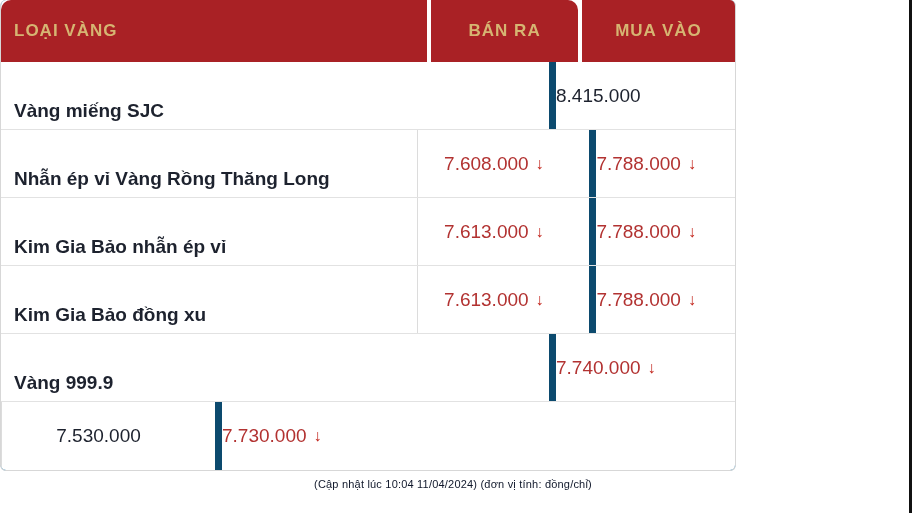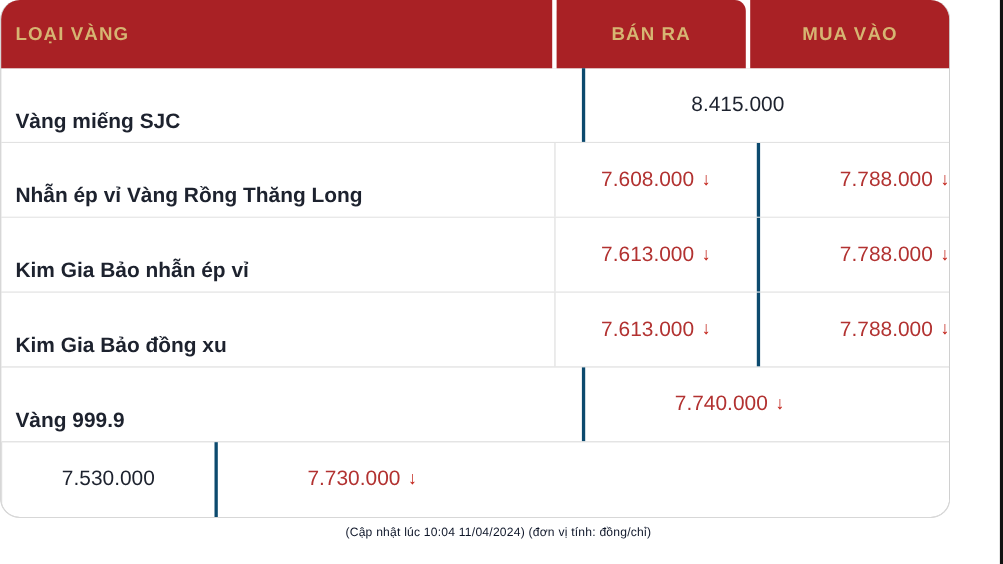--- a/index.html
+++ b/index.html
@@ -1,26 +1,26 @@
 <!DOCTYPE html>
 <html><head>
 <meta charset="utf-8">
 <style>
   * { margin: 0; padding: 0; box-sizing: border-box; }
   html, body { width: 912px; height: 513px; background: #ffffff; overflow: hidden; }
   body { font-family: "Liberation Sans", "DejaVu Sans", sans-serif; position: relative; }
 
   .gold-table {
     position: absolute; left: 0; top: 0;
-    width: 864px; height: 471px;
+    width: 736px; height: 471px;
     border: 1px solid #d7d7d7;
     border-top: none;
-    border-radius: 18px;
+    border-radius: 6px;
     overflow: hidden;
-    background: #a3a3a3;
+    background: #0369a1;
   }
 
   
   .thead {
     display: flex; height: 62px; background: #ffffff;
   }
   .th {
     background: #a92125;
     color: #d6b572;
     font-weight: bold;
@@ -40,21 +40,21 @@
     background: #ffffff;
   }
   .tr:last-child { border-bottom: none; }
   .td {
     display: flex; align-items: center;
     font-size: 19px;
     color: #1d222e;
   }
   .td.col-name { width: 528px; padding-left: 13px; font-weight: 600; margin-top: 30px; }
   .td.col-buy  { width: 194px; justify-content: center; border-left: 1px solid #dcdcdc; }
-  .td.col-sell { width: 184px; justify-content: flex-end; border-left: 3px solid #0c4a6e; }
+  .td.col-sell { width: 184px; justify-content: flex-start; border-left: 7px solid #0c4a6e; margin-left: 20px; }
   .td .price { font-weight: 500; }
   .td.down .price { color: #b23231; }
   .arrow {
     color: #c3261d;
     font-size: 16px;
     margin-left: 7px;
     line-height: 1;
   }
 
   

